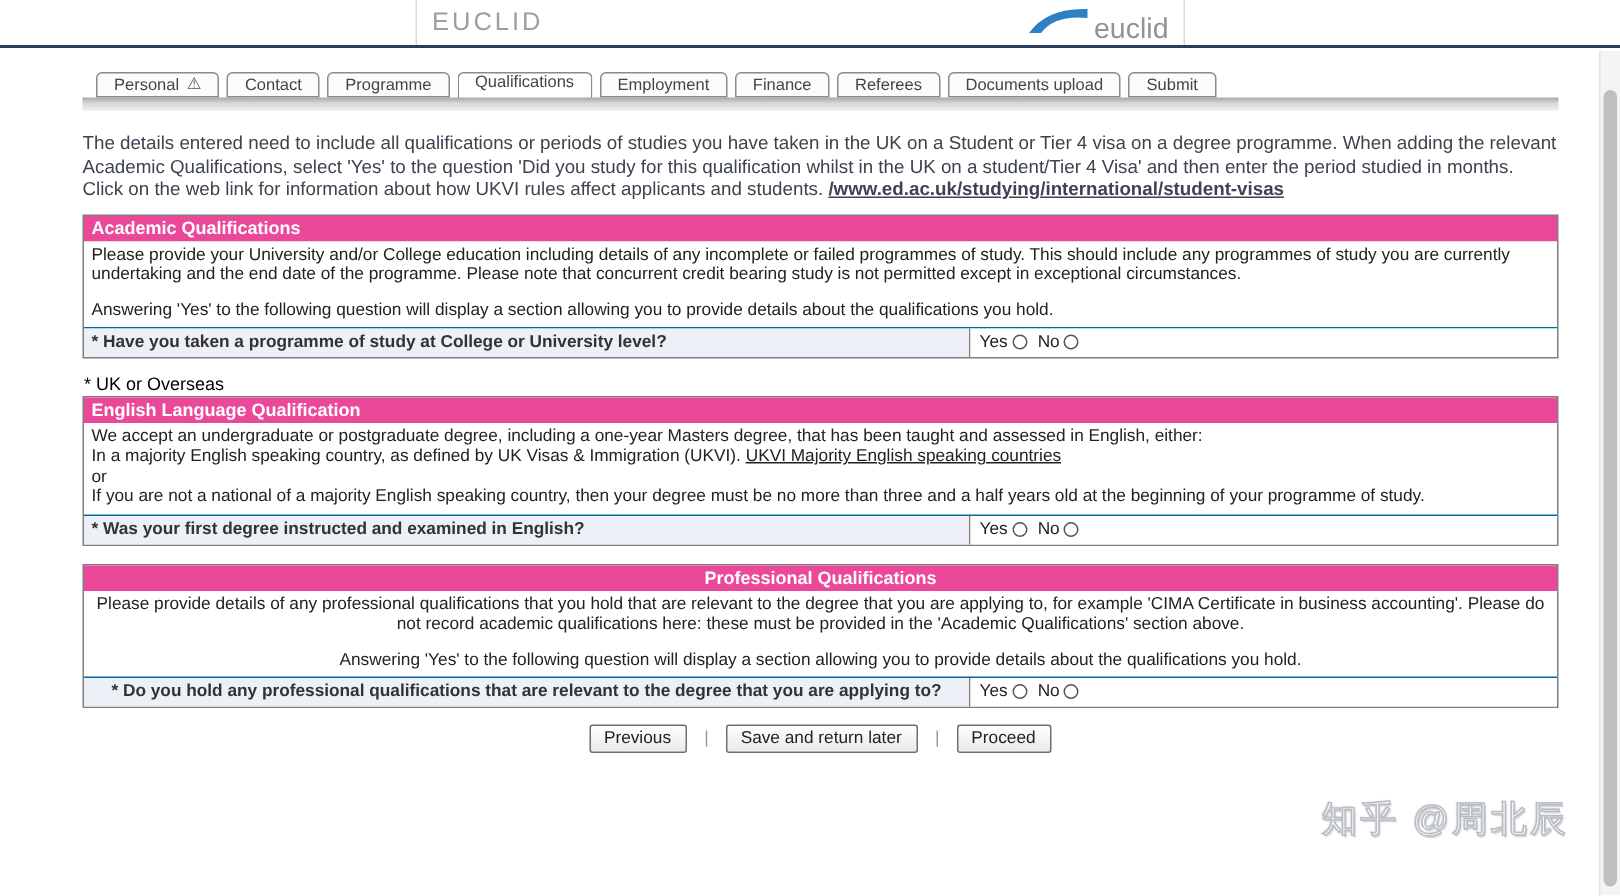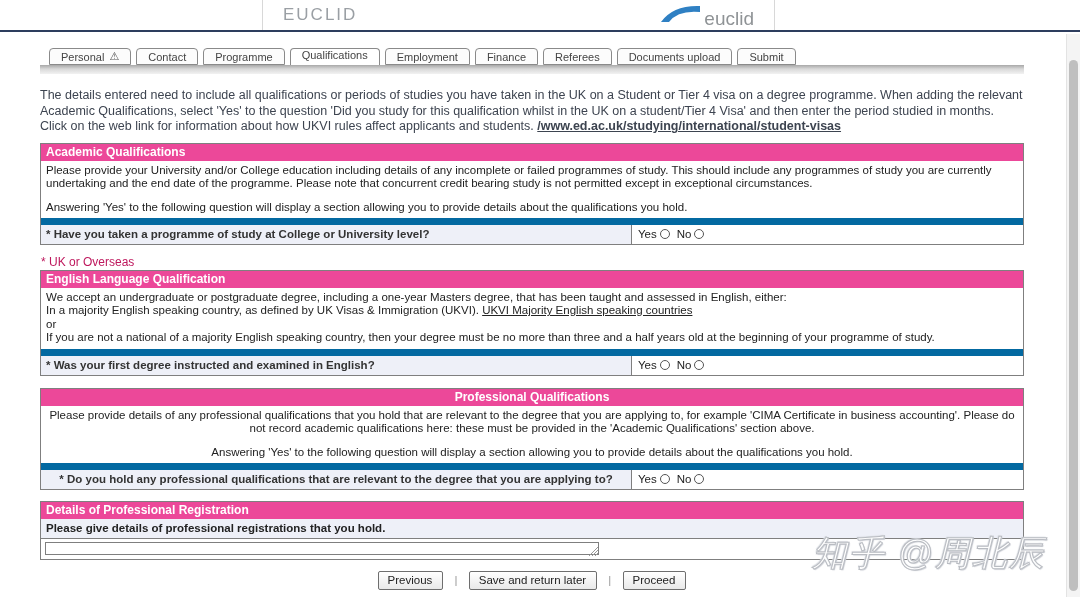--- a/index.html
+++ b/index.html
@@ -2,35 +2,35 @@
 <html><head>
 <meta charset="utf-8">
 <style>
   * { margin:0; padding:0; box-sizing:border-box; }
   html,body { width:1080px; height:597px; overflow:hidden; background:#fff;
     font-family:"Liberation Sans", sans-serif; }
   .page { position:relative; width:1080px; height:597px; background:#fff; }
 
   
   .topbar { height:32px; border-bottom:2px solid #2d3d5e; position:relative; background:#fff; }
-  .brand-panel { position:absolute; left:262px; width:513px; top:0; height:100%;
+  .brand-panel { position:absolute; left:277px; width:513px; top:0; height:100%;
     border-left:1px solid #d8d8d8; border-right:1px solid #d8d8d8;
-    display:flex; justify-content:space-between; align-items:center; padding:0 20px; }
+    display:flex; justify-content:space-between; align-items:center; padding:0 10px; }
   .brand-left { font-size:17px; color:#9a9fa4; letter-spacing:2px; font-weight:400; }
   .brand-right { display:flex; align-items:flex-end; gap:2px; }
   .brand-right .logo-text { font-size:19px; color:#8f9396; line-height:19px; }
 
   
   .scrollbar { position:absolute; right:0; top:34px; bottom:0; width:14px;
     background:#f4f4f4; border-left:1px solid #e3e3e3; }
   .scroll-thumb { position:absolute; left:2px; right:2px; top:26px; bottom:6px;
     background:#bfbfbf; border-radius:5px; }
 
   
-  .content { margin-left:40px; width:984px; color:#333; }
+  .content { margin-left:55px; width:984px; color:#333; }
 
   
   .tabbar { position:relative; margin-top:16px; height:26px; }
   .tabshelf { position:absolute; left:0; right:0; top:17px; height:9px;
     background:linear-gradient(180deg,#a8a8a8 0%,#d9d9d9 45%,#f2f2f2 100%); z-index:2; }
   .tabs { position:relative; display:flex; gap:5px; padding-left:9px; z-index:1; }
   .tab { display:inline-flex; align-items:center; gap:5px; height:17px; padding:0 11px;
     border:1px solid #8a8a8a; border-radius:4px 4px 0 0; background:#fcfcfc;
     font-size:11px; color:#444; white-space:nowrap; cursor:default; position:relative; z-index:1; }
   .tab.active { height:26px; background:#fff; z-index:3; border-bottom:none; font-size:11px;flex-direction:column; }
@@ -41,51 +41,51 @@
   .intro a { color:#3d4450; font-weight:bold; text-decoration:underline; cursor:pointer; }
 
   
   .box { border:1px solid #7f7f7f; margin-top:8px; }
   .box-header { background:#ec4899; color:#fff; font-weight:bold; font-size:12px;
     padding:2px 5px; line-height:13px; }
   .box-body { background:#fff; font-size:11.5px; color:#222; padding:3px 5px 4px 5px; line-height:13px; }
   .box-body .gap-note { margin-top:11px; }
   .box-body .bline { line-height:13.5px; }
   .box-body a { color:#222; text-decoration:underline; cursor:pointer; }
-  .qrow { display:flex; border-top:7px solid #0369a1; font-size:11.5px; }
+  .qrow { display:flex; border-top:1px solid #0369a1; font-size:11.5px; }
   .qlabel { flex:0 0 591px; background:#eef0f8; font-weight:bold; padding:3px 5px;
     border-right:1px solid #7f7f7f; line-height:13px; }
   .qanswer { flex:1; background:#fff; padding:2px 6px; display:flex; align-items:center; }
   .radio { width:10px; height:10px; border:1px solid #555; border-radius:50%;
     display:inline-block; background:#fff; margin:0 7px 0 3px; cursor:pointer; }
   .yn-label { color:#222; }
 
-  .uk-label { margin:10px 0 1px 1px; font-size:12px; color:#be185d; }
+  .uk-label { margin:10px 0 1px 1px; font-size:12px; color:#000000; }
 
   
   .prompt-row { background:#eef0f8; font-weight:bold; font-size:11.5px; color:#222;
     padding:3px 5px; line-height:13px; }
   .textarea-row { background:#fff; border-top:1px solid #7f7f7f; padding:3px 4px 4px 4px; position:relative; }
   .reg-textarea { width:554px; height:13px; border:1px solid #7f7f7f; resize:none;
     font-family:"Liberation Sans", sans-serif; font-size:11px; display:block; background:#fff; }
   .grip { position:absolute; left:548px; top:8px; width:9px; height:9px;
     background:linear-gradient(135deg, transparent 45%, #999 45%, #999 52%, transparent 52%,
       transparent 63%, #999 63%, #999 70%, transparent 70%, transparent 81%, #999 81%, #999 88%, transparent 88%); }
 
   
   .footer { margin-top:11px; text-align:center; font-size:11.5px; color:#888; }
   .btn { display:inline-block; border:1px solid #6e6e6e; border-radius:2px;
     background:linear-gradient(180deg,#ffffff,#e9e9e9); color:#222; font-size:11.5px;
     padding:2px 10px 3px 9px; cursor:pointer; font-family:"Liberation Sans", sans-serif; }
   .btn-sep { margin:0 8px; color:#999; }
 
   
-  .watermark { position:absolute; right:34px; top:530px; font-size:35px; letter-spacing:2px;
+  .watermark { position:absolute; right:34px; top:530px; font-size:24px; letter-spacing:2px;
     color:rgba(255,255,255,0.95); -webkit-text-stroke:1px #b9bcc2;
-    text-shadow:1px 1px 1px #c8cbd2, -1px -1px 1px #d8dbe0; pointer-events:none;font-style:italic; }
+    text-shadow:1px 1px 1px #c8cbd2, -1px -1px 1px #d8dbe0; pointer-events:none; }
 </style>
 </head>
 <body>
 
 <div class="page">
 
   <div class="topbar">
     <div class="brand-panel">
       <span class="brand-left">EUCLID</span>
       <span class="brand-right">
@@ -190,28 +190,20 @@
         <div class="qlabel">* Do you hold any professional qualifications that are relevant to the degree that you are applying to?</div>
         <div class="qanswer">
           <span class="yn-label">Yes</span>
           <span class="radio"></span>
           <span class="yn-label">No</span>
           <span class="radio"></span>
         </div>
       </div>
     </div>
 
-    <div class="box" style="margin-top:11px;">
-      <div class="box-header">Details of Professional Registration</div>
-      <div class="prompt-row">Please give details of professional registrations that you hold.</div>
-      <div class="textarea-row">
-        <textarea class="reg-textarea" style=""></textarea>
-        <span class="grip"></span>
-      </div>
-    </div>
 
     <div class="footer">
       <button class="btn">Previous</button>
       <span class="btn-sep">|</span>
       <button class="btn">Save and return later</button>
       <span class="btn-sep">|</span>
       <button class="btn">Proceed</button>
     </div>
 
   </div>

